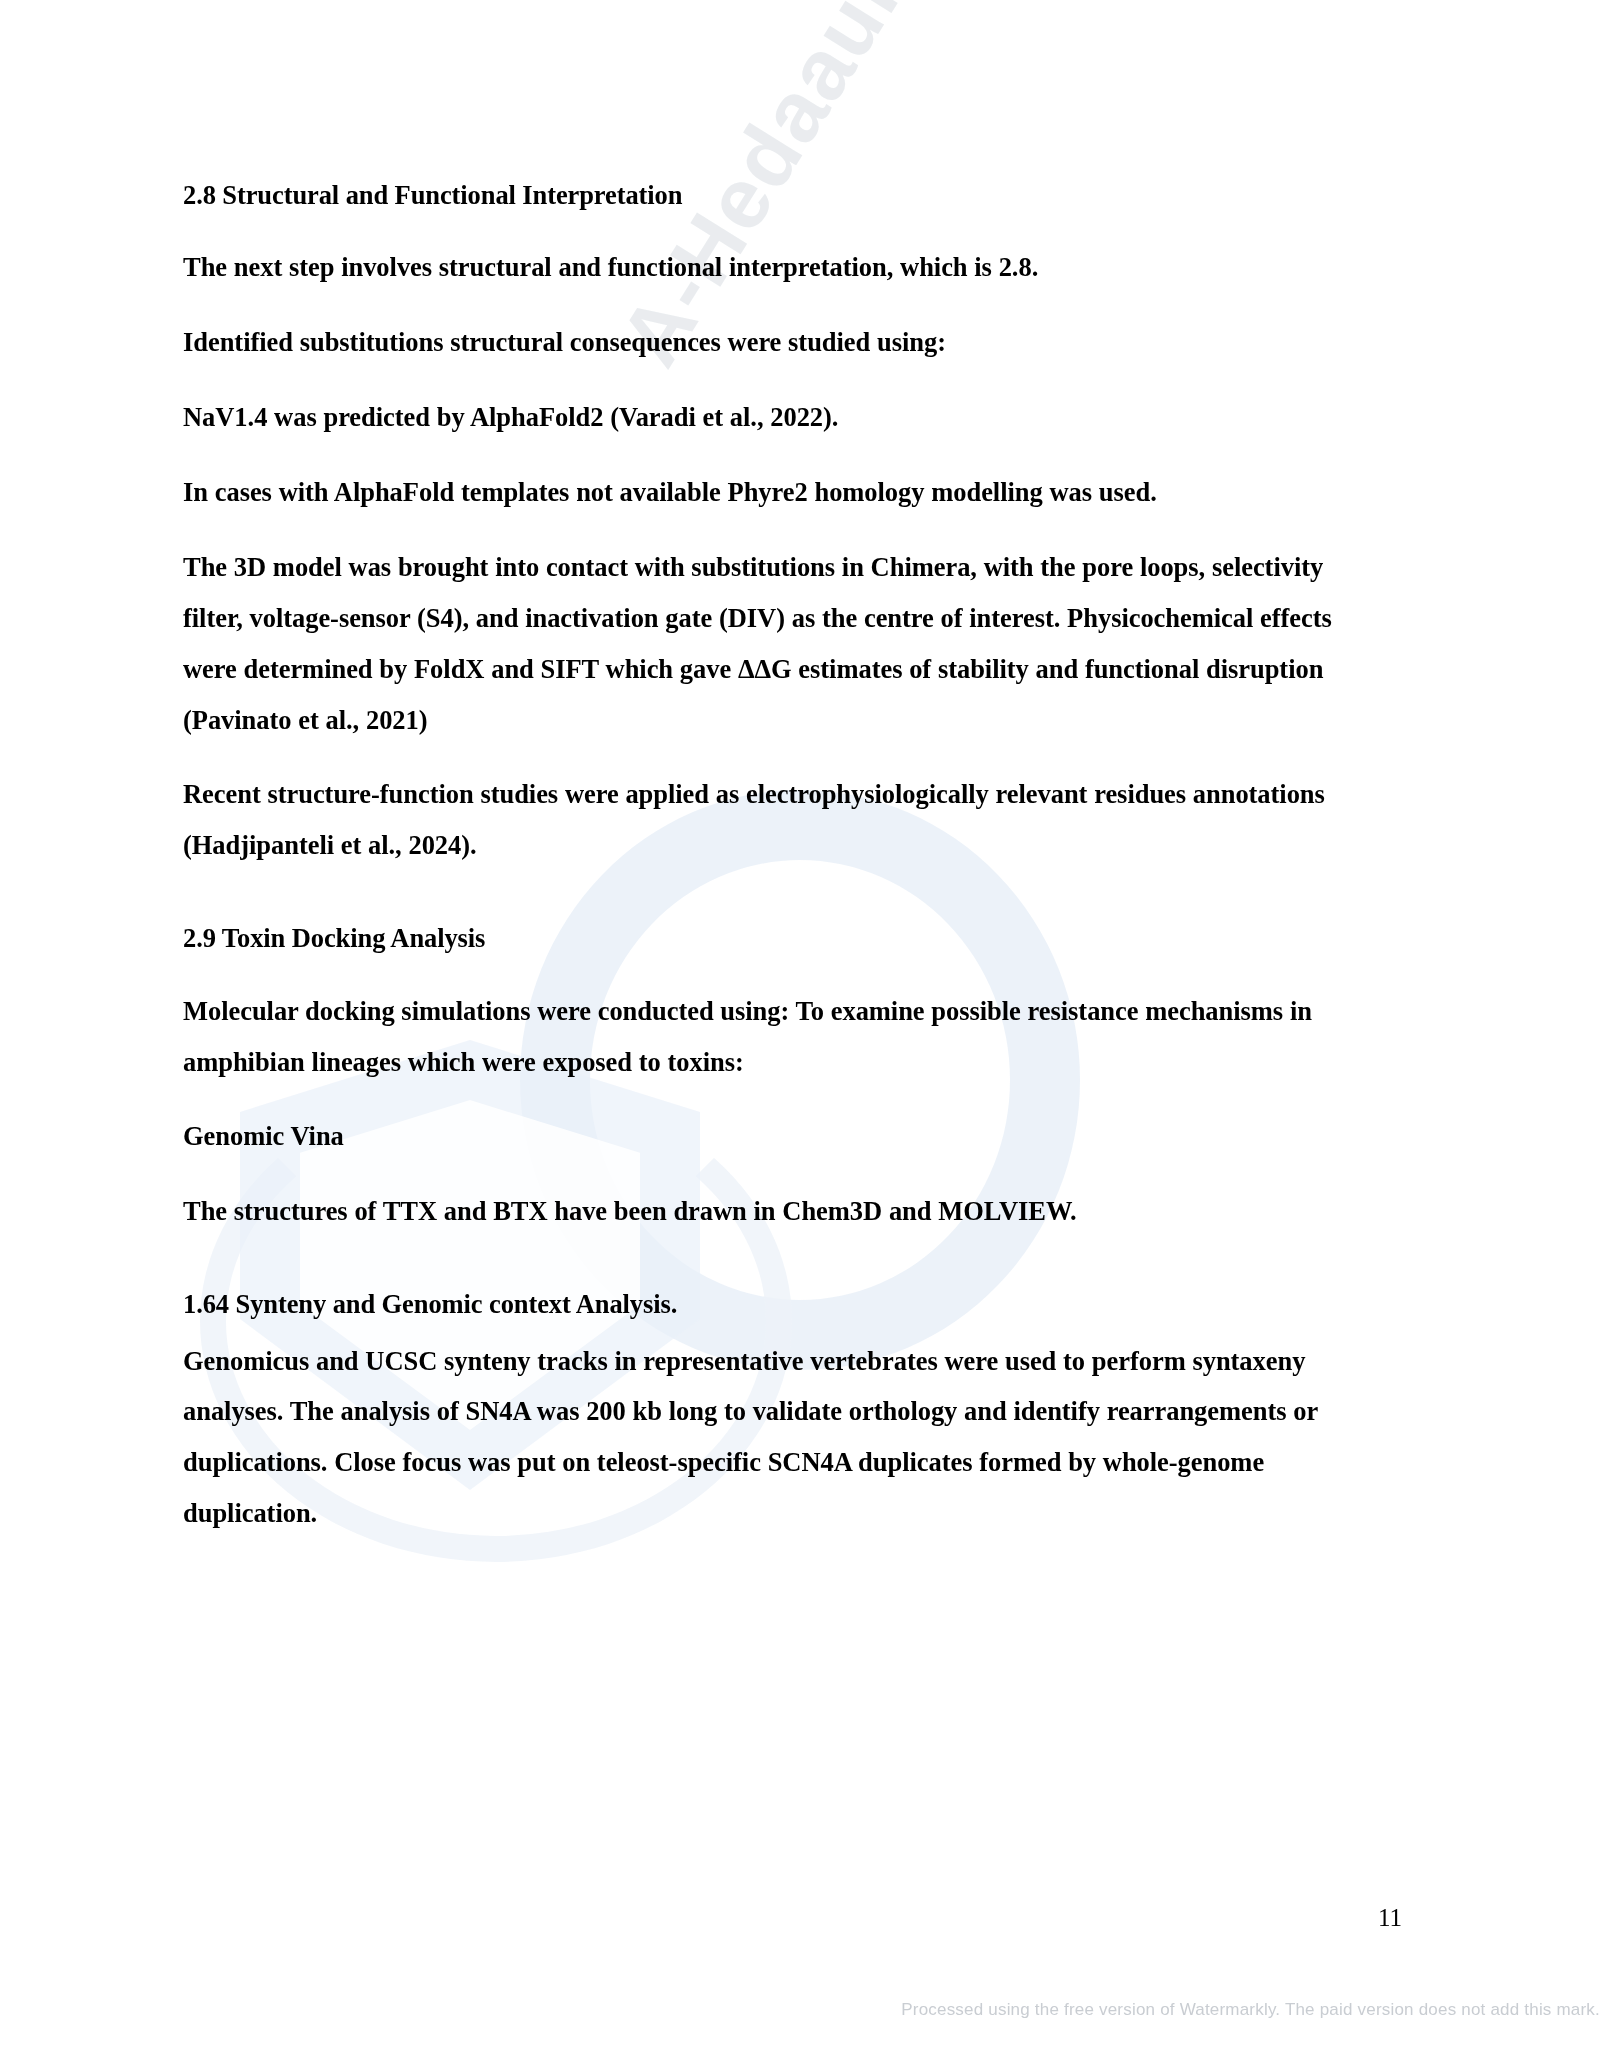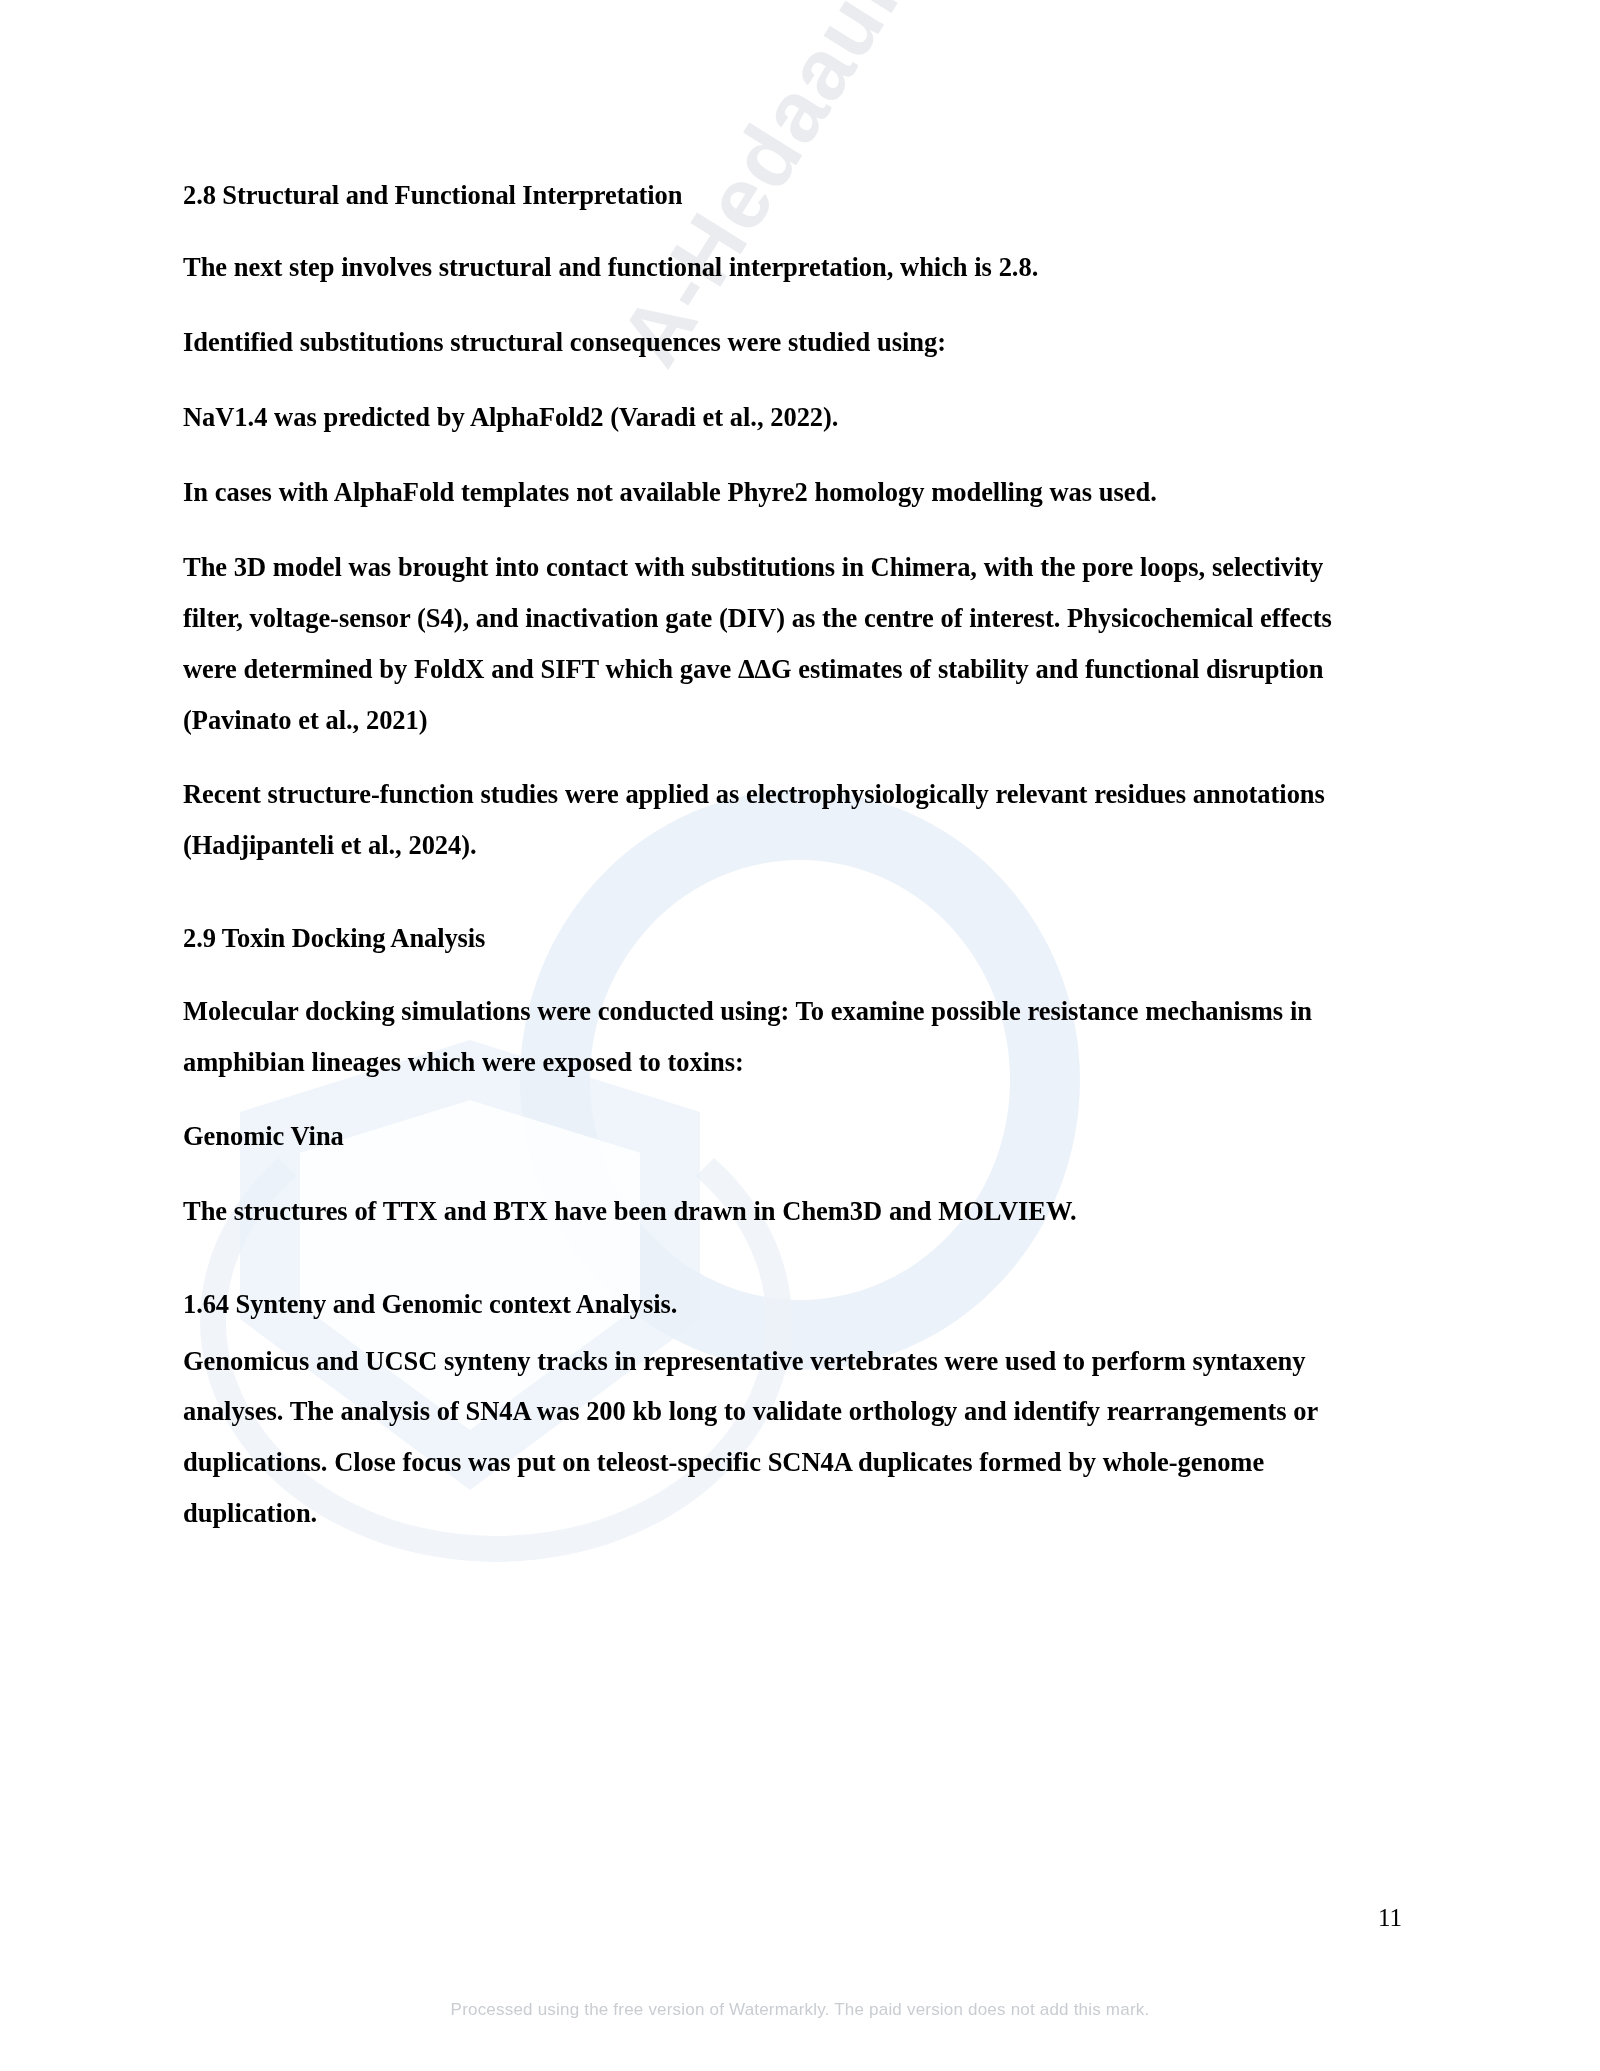--- a/index.html
+++ b/index.html
@@ -146,21 +146,21 @@
     line-height: 1;
     z-index: 3;
   }
 
   
   .wm-footer {
     position: absolute;
     left: 0;
     top: 2000px;
     width: 1600px;
-    text-align: center;
+    text-align: right;
     font-family: "Liberation Sans", sans-serif;
     font-size: 17px;
     color: #c9cdd2;
     letter-spacing: 0.2px;
     z-index: 4;
   }
 </style>
 </head>
 <body>
 

